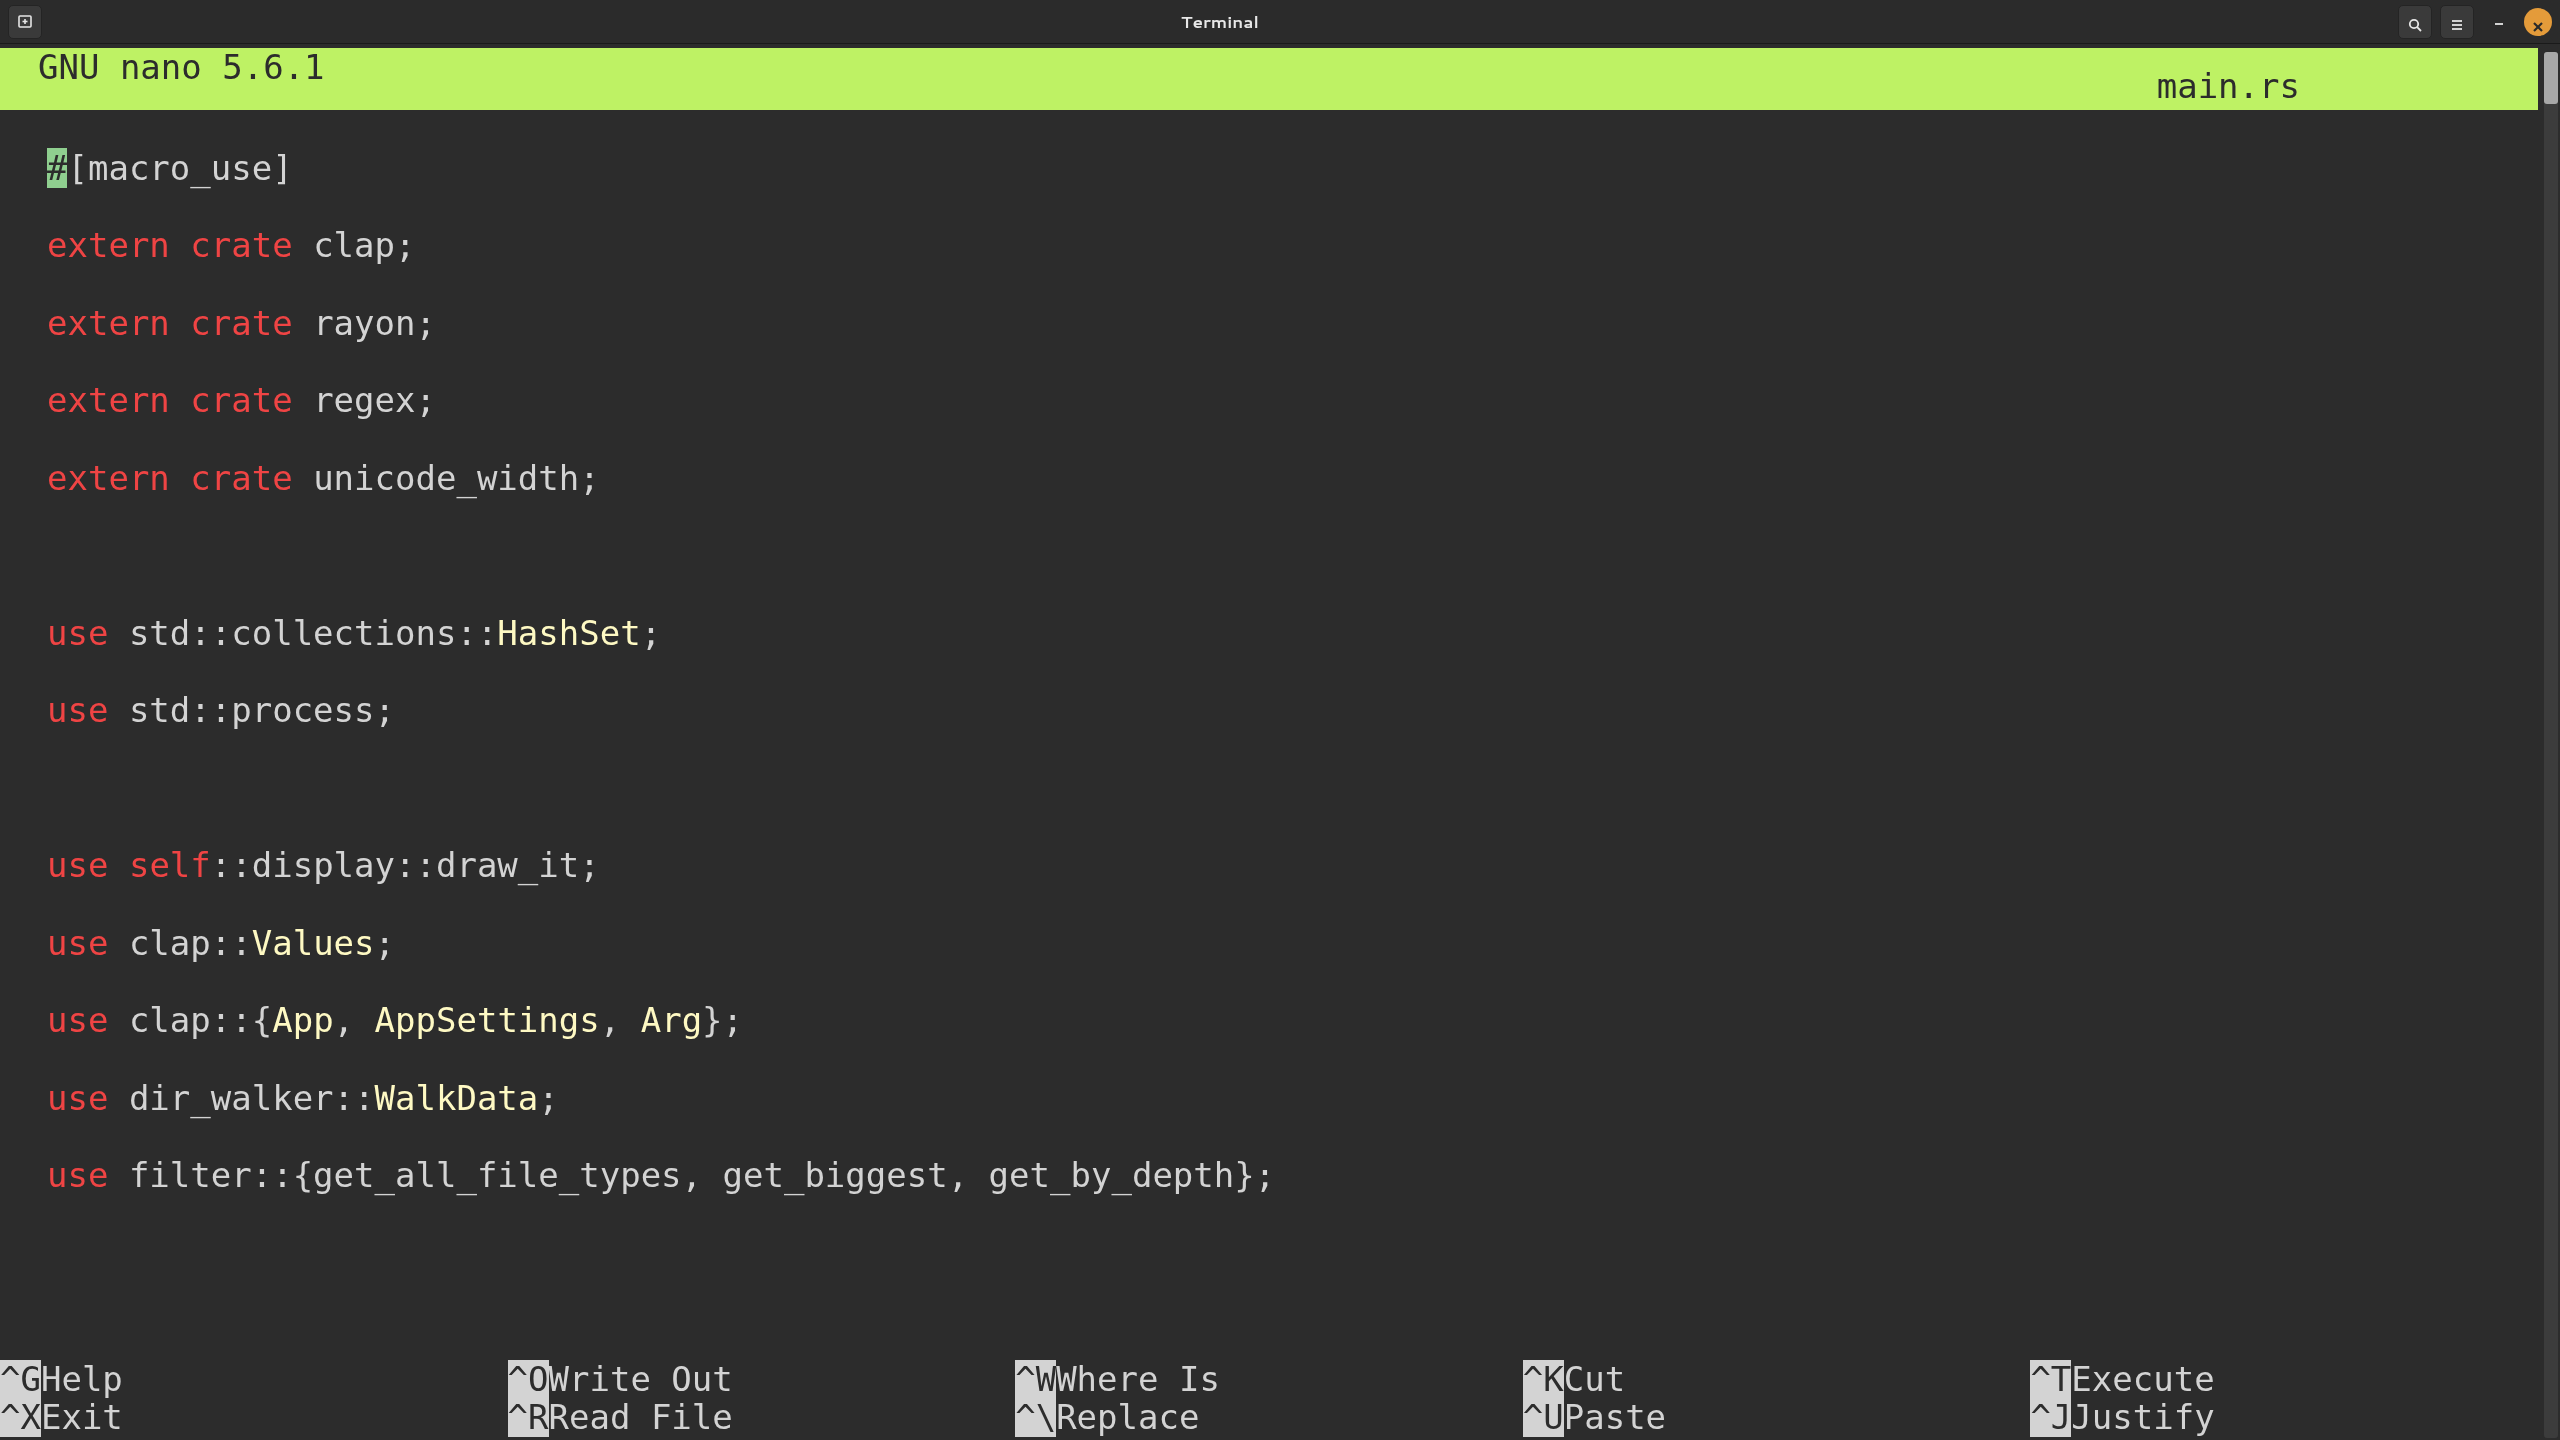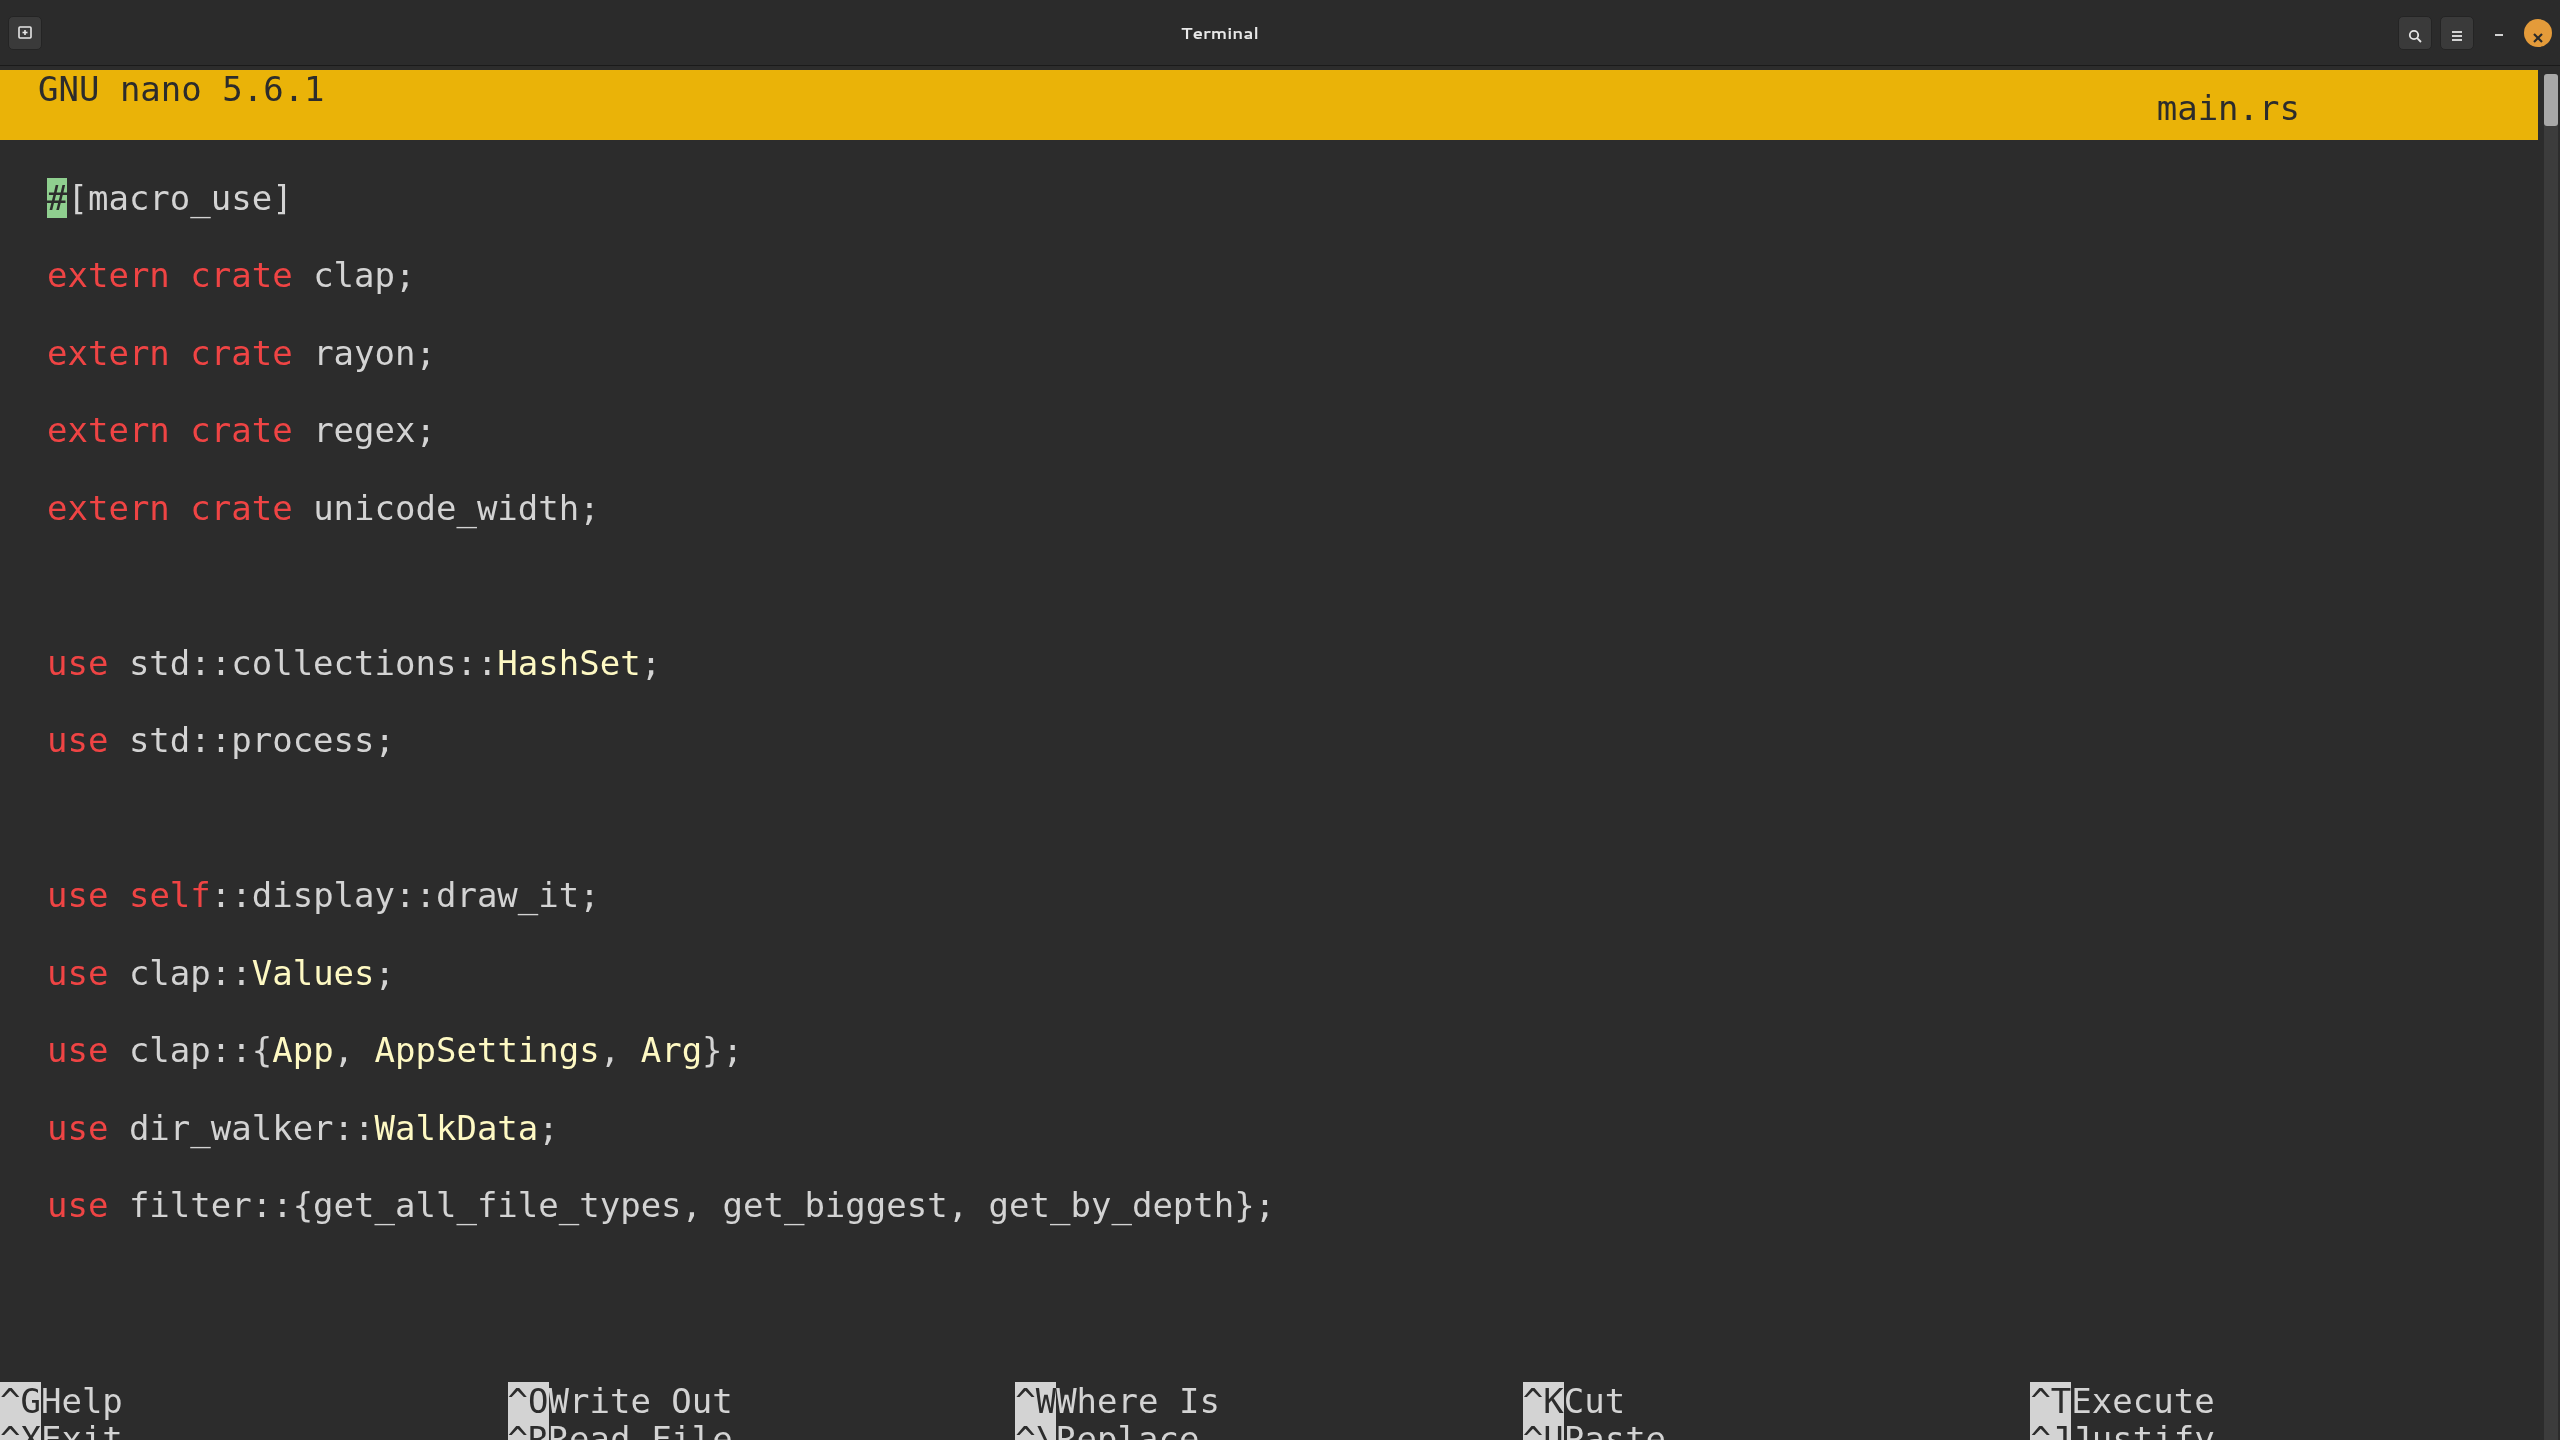--- a/index.html
+++ b/index.html
@@ -7,21 +7,21 @@
   body {
     font-family: 'DejaVu Sans Mono', 'Liberation Mono', monospace;
     background: #2c2c2c;
     color: #d3d3d3;
     font-size: 34px;
     line-height: 1.14;
   }
   
   
   .title-bar {
-    height: 66px;
+    height: 44px;
     background: #2b2b2b;
     display: flex;
     align-items: center;
     padding: 0 8px;
     border-bottom: 1px solid #1a1a1a;
   }
   .tb-left, .tb-right { display: flex; gap: 8px; align-items: center; }
   .tb-center { flex: 1; text-align: center; font-family: 'Cantarell', sans-serif; font-size: 17px; font-weight: bold; color: #e8e8e8; }
   .tb-btn {
     width: 34px; height: 34px;
@@ -42,24 +42,24 @@
     background: #e49b3a;
     display: flex; align-items: center; justify-content: center; cursor: pointer;
   }
   .tb-close svg { width: 12px; height: 12px; stroke: #2a2a2a; stroke-width: 2.2; }
   
   
   .terminal-wrap { position: relative; height: calc(100% - 50px); }
   
   
   .nano-title {
-    background: #eab308;
+    background: #bef264;
     color: #2c2c2c;
     display: flex;
-    padding: 0 38px 12px 38px;
+    padding: 0 38px 4px 38px;
     margin: 4px 22px 0 0;
   }
   .nano-title-left { flex: 0 0 auto; }
   .nano-title-center { flex: 1; text-align: right; margin-top: 19px; }
   
   
   .editor {
     padding: 0;
     white-space: pre;
   }

